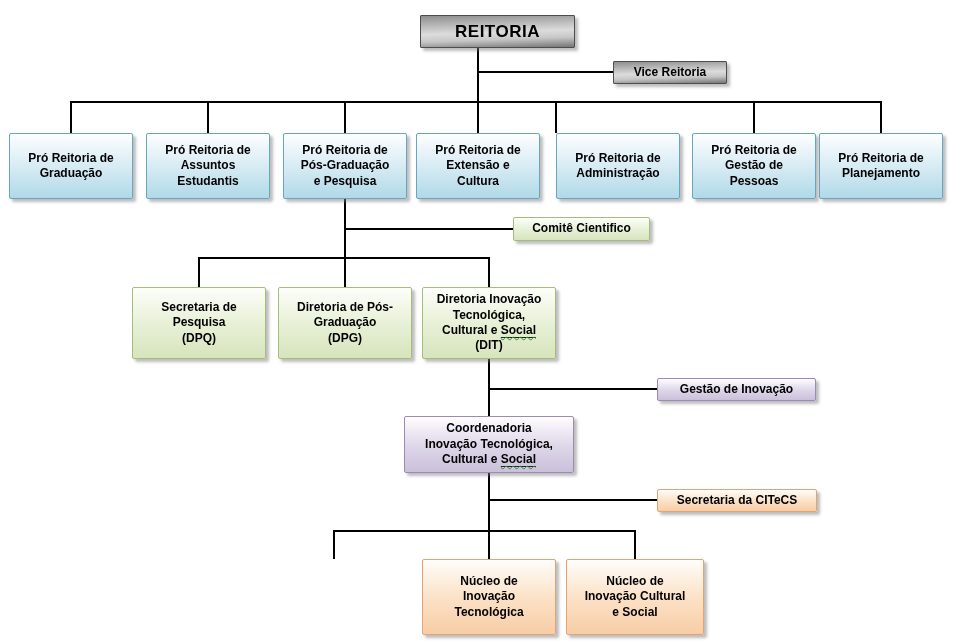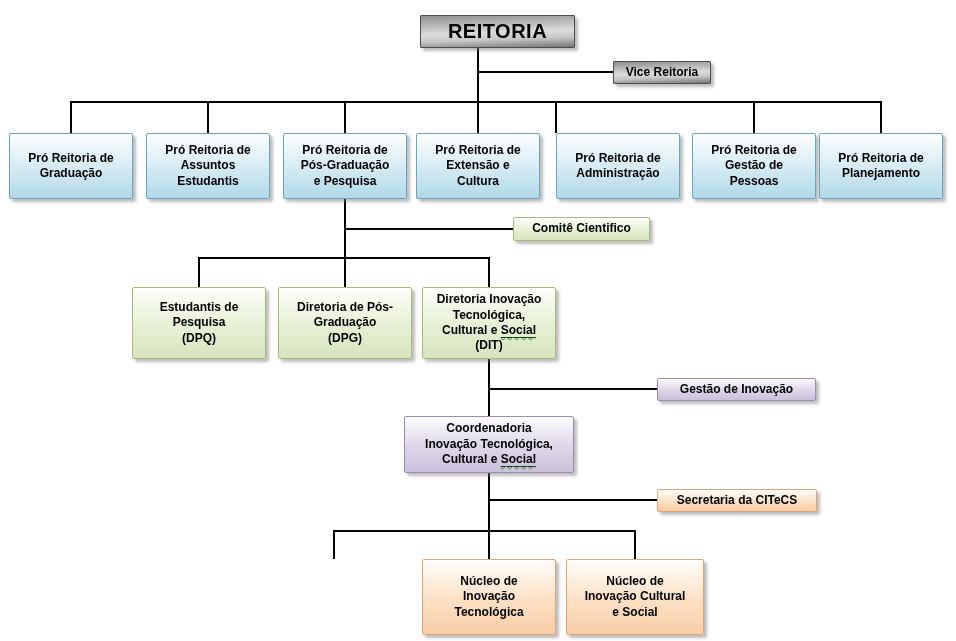--- a/index.html
+++ b/index.html
@@ -14,21 +14,21 @@
     font-weight:bold; font-size:12px; line-height:1.28;
     white-space:pre-line;
     border:1px solid #888; border-radius:2px;
     box-shadow:3px 3px 3px rgba(125,125,125,0.5);
     padding:2px 4px; z-index:2;
   }
   .metal {
     background:linear-gradient(178deg,#8f8f8f 0%,#dcdcdc 52%,#c7c7c7 72%,#757575 100%);
     border-color:#4d4d4d; border-radius:1px;
   }
-  .metal.big { font-size:20px; letter-spacing:0.5px;justify-content:center; }
+  .metal.big { font-size:17px; letter-spacing:0.5px;justify-content:center; }
   .blue {
     background:linear-gradient(180deg,#fdfeff 0%,#d6ebf3 52%,#b0d9e8 100%);
     border-color:#69a5be;
   }
   .green {
     background:linear-gradient(180deg,#fdfefa 0%,#e7f0d6 52%,#d7e4bd 100%);
     border-color:#a4bd78;
   }
   .purple {
     background:linear-gradient(180deg,#fefdfe 0%,#ded7e9 52%,#cbc0da 100%);
@@ -75,21 +75,21 @@
 
   <div class="vline" style="left:488px; top:473px; height:86px;"></div>
   <div class="hline" style="left:489px; top:499px; width:169px;"></div>
   <div class="hline" style="left:333px; top:530px; width:303px;"></div>
   <div class="vline" style="left:333px; top:530px; height:29px;"></div>
   <div class="vline" style="left:634px; top:530px; height:29px;"></div>
 
   <div class="box metal big" style="left:420px; top:15px; width:155px; height:33px;">
     <span>REITORIA</span>
   </div>
-  <div class="box metal" style="left:613px; top:61px; width:98px; height:23px;">
+  <div class="box metal" style="left:613px; top:61px; width:114px; height:23px;">
     <span>Vice Reitoria</span>
   </div>
 
   <div class="box blue" style="left:9px; top:133px; width:124px; height:66px;">
     <span>Pró Reitoria de
 Graduação</span>
   </div>
   <div class="box blue" style="left:146px; top:133px; width:124px; height:66px;">
     <span>Pró Reitoria de
 Assuntos
@@ -117,21 +117,21 @@
   <div class="box blue" style="left:819px; top:133px; width:124px; height:66px;">
     <span>Pró Reitoria de
 Planejamento</span>
   </div>
 
   <div class="box green" style="left:513px; top:217px; width:137px; height:24px;">
     <span>Comitê Cientifico</span>
   </div>
 
   <div class="box green" style="left:132px; top:287px; width:134px; height:72px;">
-    <span>Estudantis de
+    <span>Secretaria de
 Pesquisa
 (DPQ)</span>
   </div>
   <div class="box green" style="left:278px; top:287px; width:134px; height:72px;">
     <span>Diretoria de Pós-
 Graduação
 (DPG)</span>
   </div>
   <div class="box green" style="left:422px; top:287px; width:134px; height:72px;">
     <span><span>Diretoria Inovação

